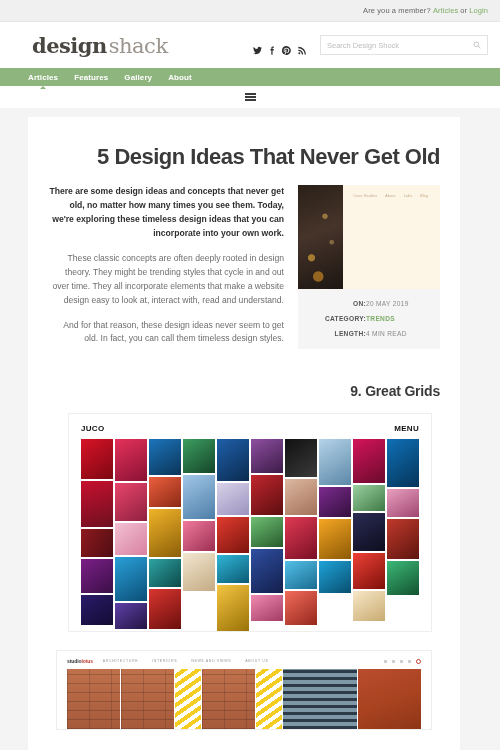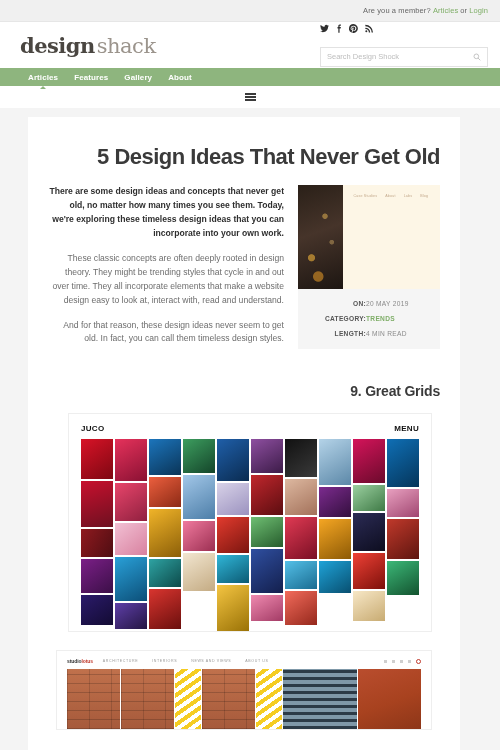--- a/index.html
+++ b/index.html
@@ -29,26 +29,27 @@
     height: 46px;
     background: #fff;
     display: flex; align-items: center;
     padding: 0 12px 0 20px;
   }
   .logo {
     font-family: "DejaVu Serif", serif;
     font-size: 21px;
     letter-spacing: -.5px;
     white-space: nowrap;
+    margin-left: 12px;
   }
   .logo .d { color: #4a4641; font-weight: 700; }
   .logo .s { color: #9b948c; font-weight: 400; margin-left: 2px; }
   .mast-right {
     margin-left: auto;
-    display: flex; align-items: flex-start; gap: 14px; flex-direction: column;
+    display: flex; align-items: flex-end; gap: 14px;
   }
   .socials { display: flex; align-items: center; gap: 7px; }
   .socials svg { display: block; fill: #2f2f2f; }
   .searchbox {
     width: 168px; height: 20px;
     border: 1px solid #e2e2e2;
     background: #fff;
     display: flex; align-items: center;
     padding: 0 6px;
   }

